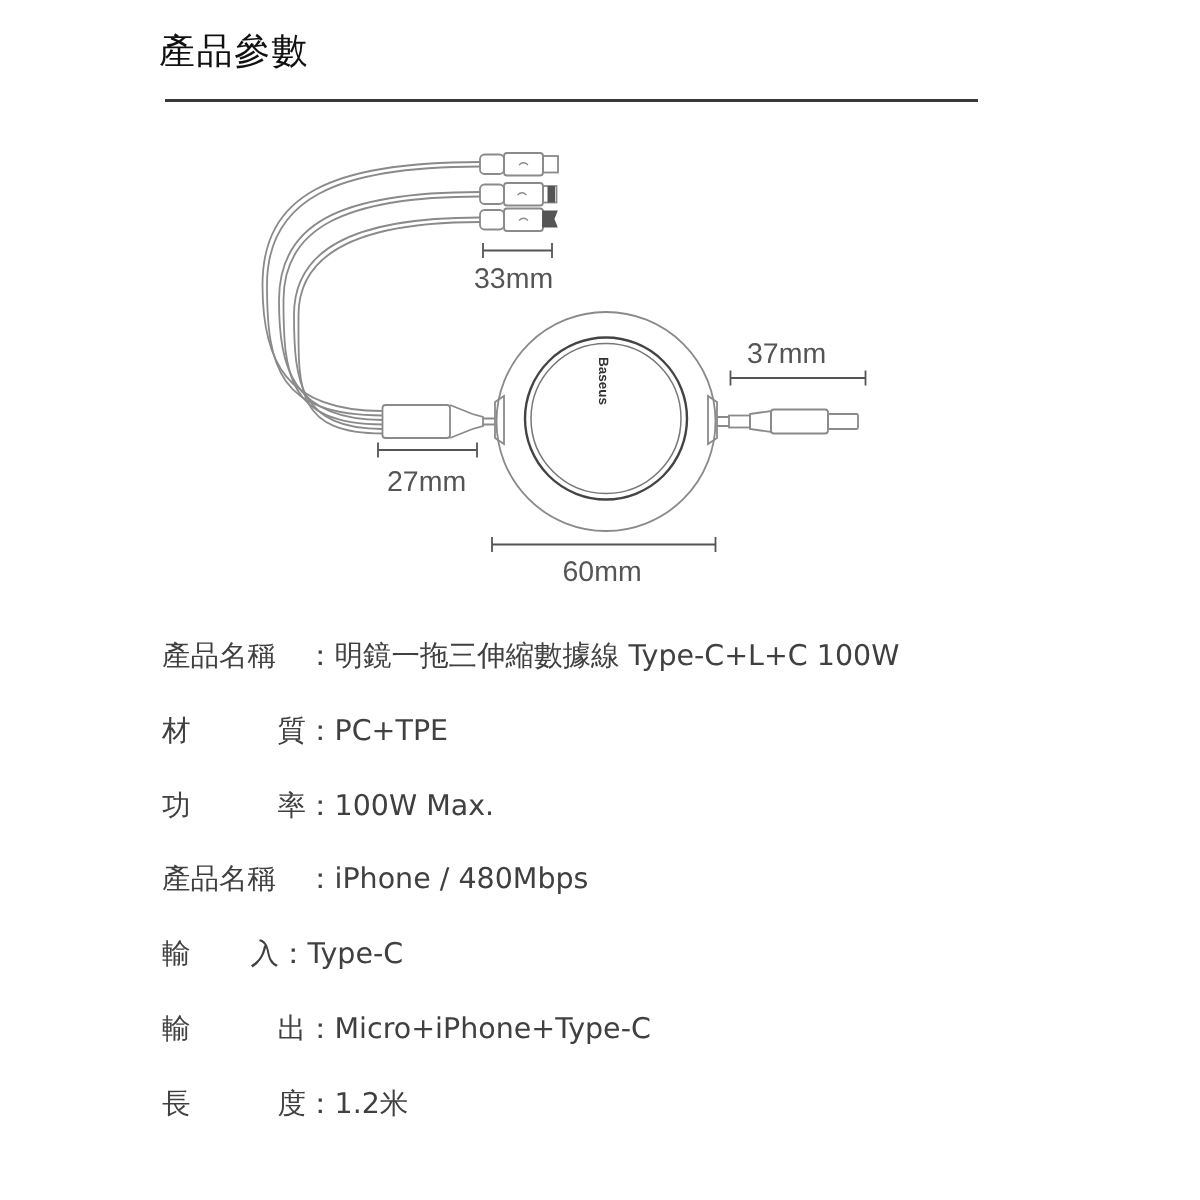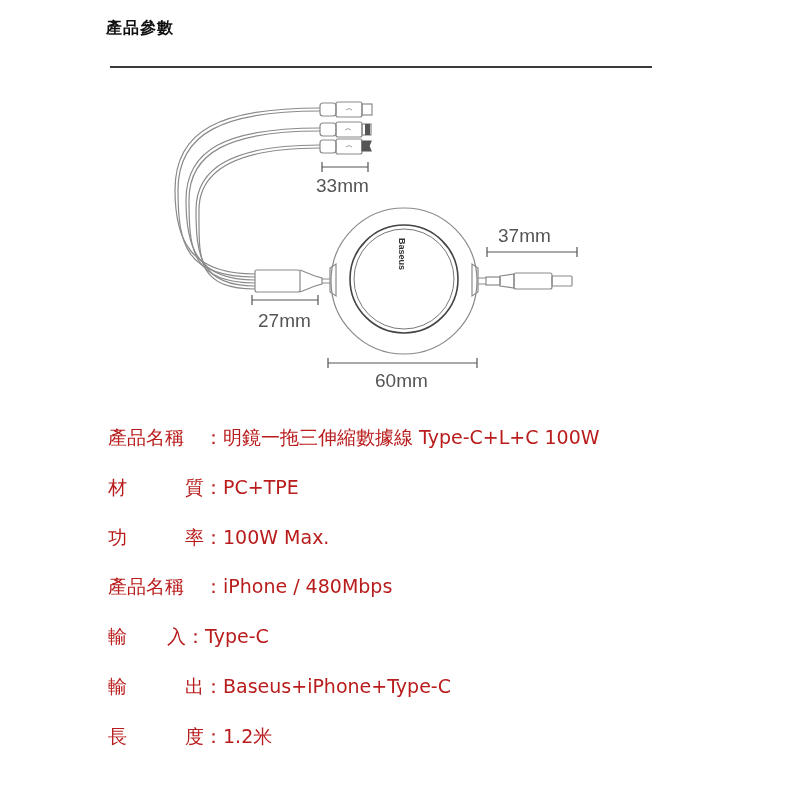--- a/index.html
+++ b/index.html
@@ -12,22 +12,22 @@
       height: 800px;
       position: relative;
       overflow: hidden;
       font-family: "DejaVu Sans", "Liberation Sans", sans-serif;
       color: #111111;
     }
     .page-title {
       position: absolute;
       left: 106px;
       top: 18px;
-      font-size: 16px;
-      font-weight: bold;
+      font-size: 24px;
+      font-weight: normal;
       letter-spacing: 1px;
       color: #111;
     }
     .title-divider {
       position: absolute;
       left: 110px;
       top: 66px;
       width: 542px;
       height: 2px;
       background: #3a3a3a;
@@ -49,21 +49,21 @@
       left: 108px;
       top: 420px;
     }
     .spec-row {
       position: absolute;
       left: 0;
       white-space: nowrap;
       font-size: 19px;
       line-height: 30px;
       height: 30px;
-      color: #b91c1c;
+      color: #404040;
     }
     .spec-label {
       display: inline-block;
       vertical-align: top;
     }
     .spec-colon {
       display: inline-block;
       vertical-align: top;
     }
     .spec-value {
@@ -182,21 +182,21 @@
   <div class="spec-row" style="top:201px">
     <span class="spec-label lbl-in">
         <span>輸</span>
         <span>入</span>
       </span><span class="spec-colon">：</span><span class="spec-value">Type-C</span>
   </div>
   <div class="spec-row" style="top:251px">
     <span class="spec-label lbl-cjk2">
         <span>輸</span>
         <span>出</span>
-      </span><span class="spec-colon">：</span><span class="spec-value">Baseus+iPhone+Type-C</span>
+      </span><span class="spec-colon">：</span><span class="spec-value">Micro+iPhone+Type-C</span>
   </div>
   <div class="spec-row" style="top:301px">
     <span class="spec-label lbl-cjk2">
         <span>長</span>
         <span>度</span>
       </span><span class="spec-colon">：</span><span class="spec-value">1.2米</span>
   </div>
 </div>
 
 </body></html>

